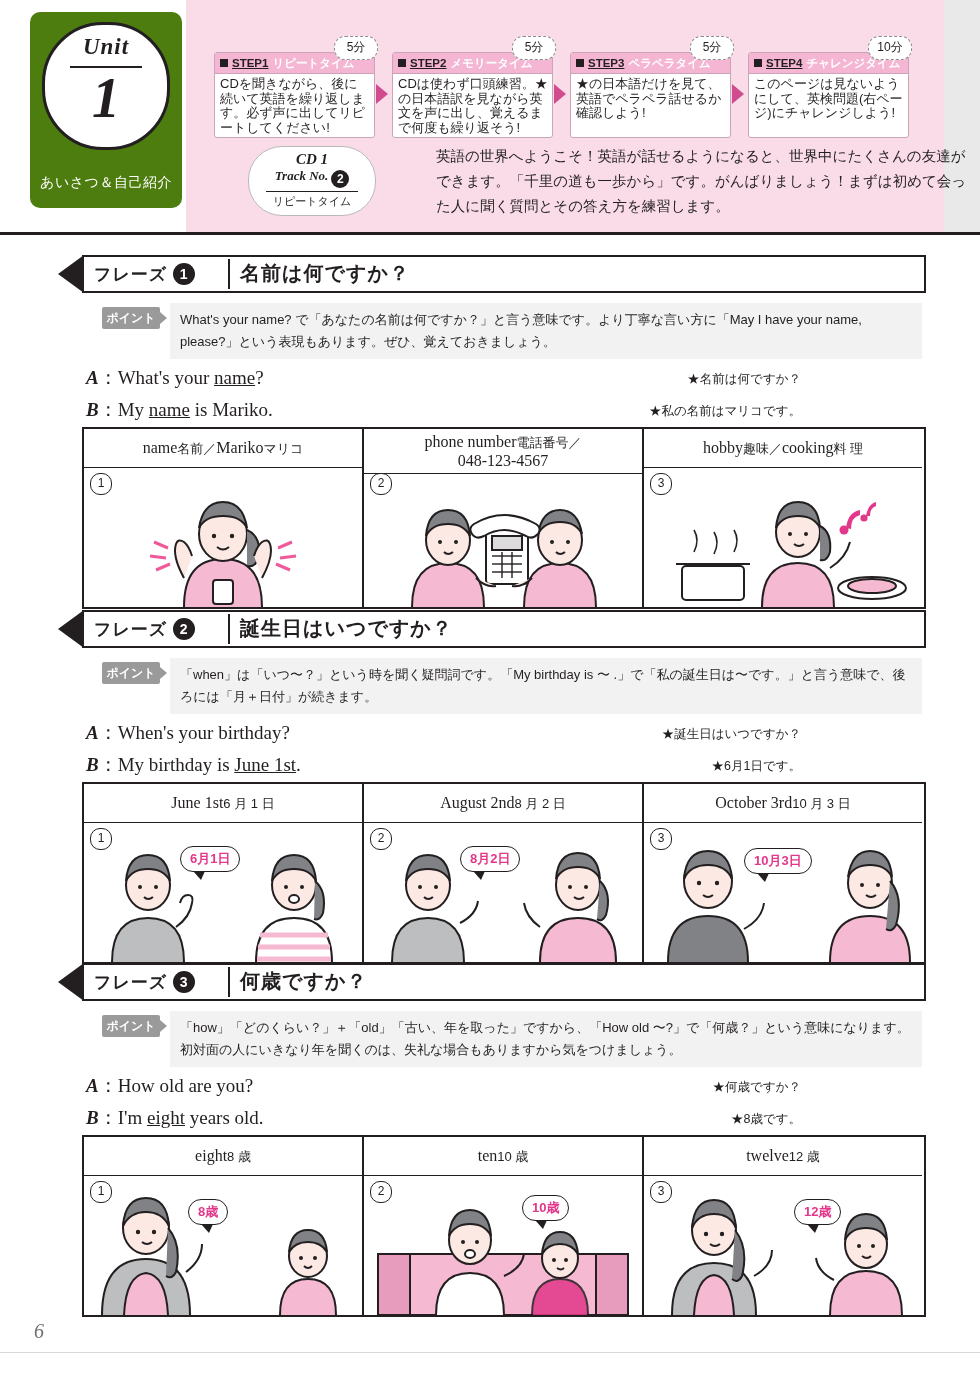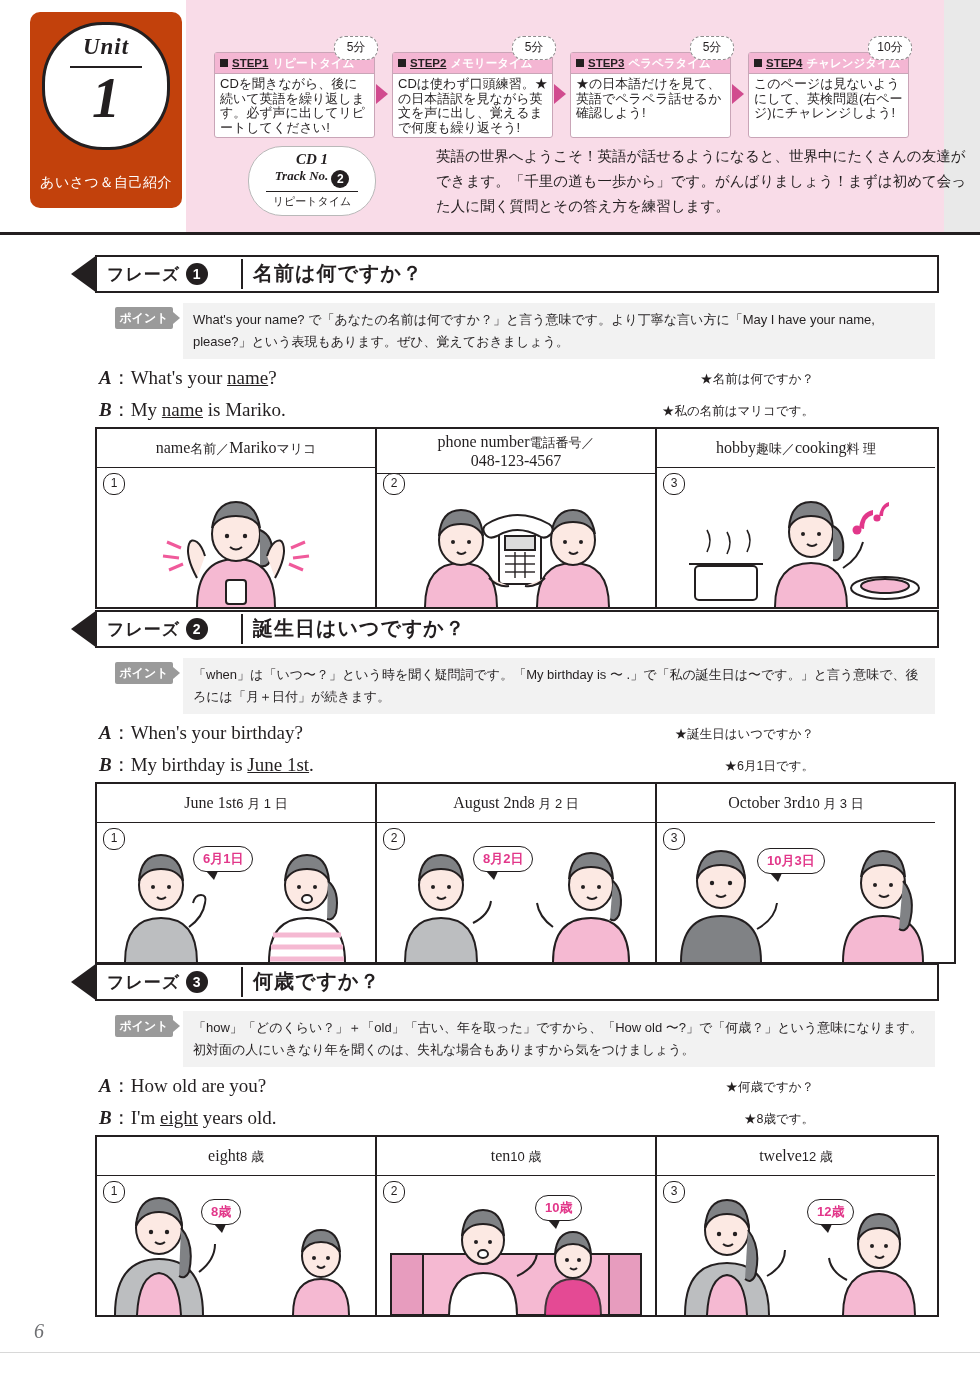--- a/index.html
+++ b/index.html
@@ -31,21 +31,21 @@
     position:absolute; left:944px; top:0; width:36px; height:232px;
     background:#e9e9e9;
   }
   .header-rule{
     position:absolute; left:0; top:232px; width:980px; height:3px; background:#231f20;
   }
 
   
   .unit-badge {
     position:absolute; left:30px; top:12px; width:152px; height:196px;
-    background:#c2410c; border-radius:10px;
+    background:#4d7c0f; border-radius:10px;
     color:#ffffff;
   }
   .unit-circle {
     position:absolute; left:50%; transform:translateX(-50%); top:10px;
     width:122px; height:122px; border-radius:61px; background:#ffffff;
     border:3px solid #231f20;
   }
   .unit-word {
     position:absolute; left:0; right:0; top:22px; text-align:center;
     font-family:"Liberation Serif", serif; font-style:italic; font-weight:bold;
@@ -113,21 +113,21 @@
   }
   .cd-line{ width:92px; height:1px; background:#231f20; margin:3px auto 2px; }
   .cd-label{ font-size:11px; }
 
   .intro-text{
     position:absolute; left:388px; top:144px; width:540px;
     font-size:14.5px; line-height:25px; color:#231f20;margin-left:48px;
   }
 
   
-  .section{ position:absolute; left:17px; width:859px; }
+  .section{ position:absolute; left:4px; width:859px; }
   .phrase-bar{
     position:absolute; left:78px; width:840px; height:34px;
     background:#ffffff; border:2px solid #231f20;
   }
   .phrase-bar:before{
     content:""; position:absolute; left:-26px; top:-2px; width:0; height:0;
     border-top:19px solid transparent; border-bottom:19px solid transparent;
     border-right:26px solid #231f20;
   }
   .phrase-tick{
@@ -445,21 +445,21 @@
     <div class="qa" style="top:110px;">
       <span class="ab">A</span><span>：</span><span>When's your birthday?</span>
     </div>
     <div class="jp-note" style="top:116px;">★誕生日はいつですか？</div>
 
     <div class="qa" style="top:142px;">
       <span class="ab">B</span><span>：</span><span>My birthday is </span><u>June 1st</u><span>.</span>
     </div>
     <div class="jp-note" style="top:148px;">★6月1日です。</div>
 
-    <div class="panels" style="top:172px;padding-left:17px;">
+    <div class="panels" style="top:172px;">
       <div class="pdiv pd1"></div>
       <div class="pdiv pd2"></div>
 
       <div class="panel p1">
         <div class="panel-head">
           <span><span>June 1st</span><span class="jp">6 月 1 日</span></span>
         </div>
         <div class="panel-num">1</div>
         <div class="bubble" style="left:96px; top:62px;">6月1日</div>
         <div class="art">

